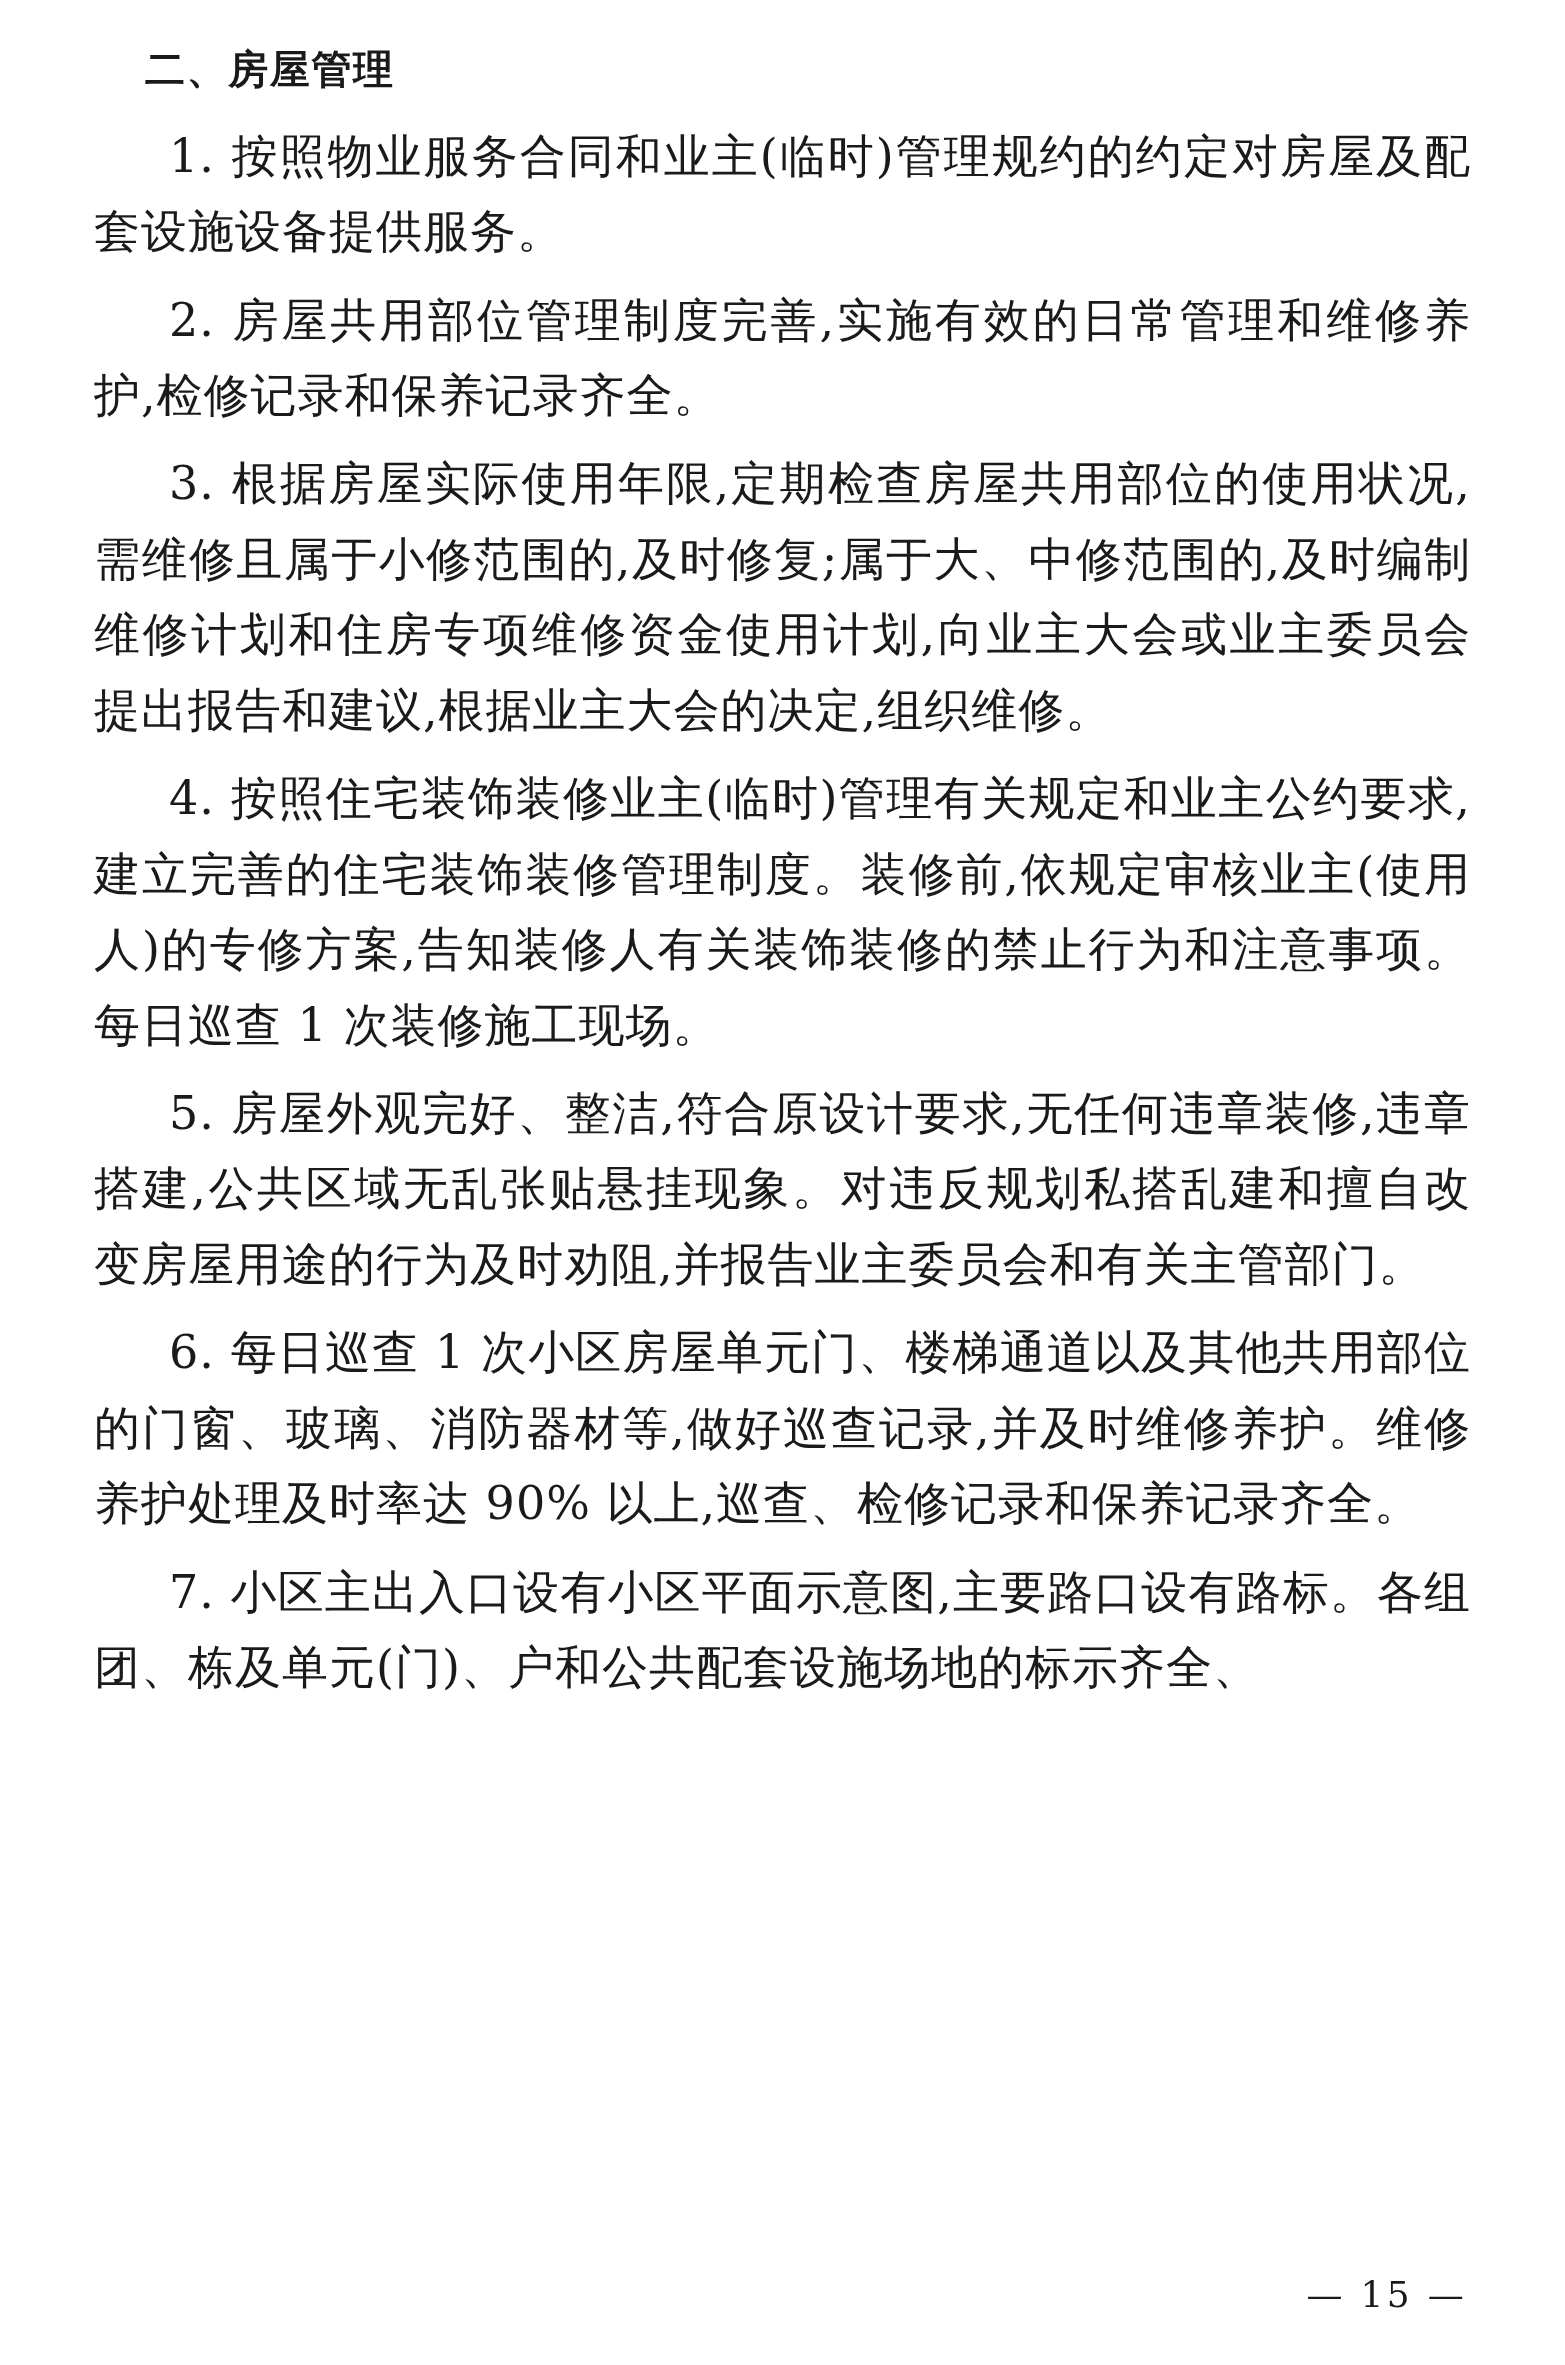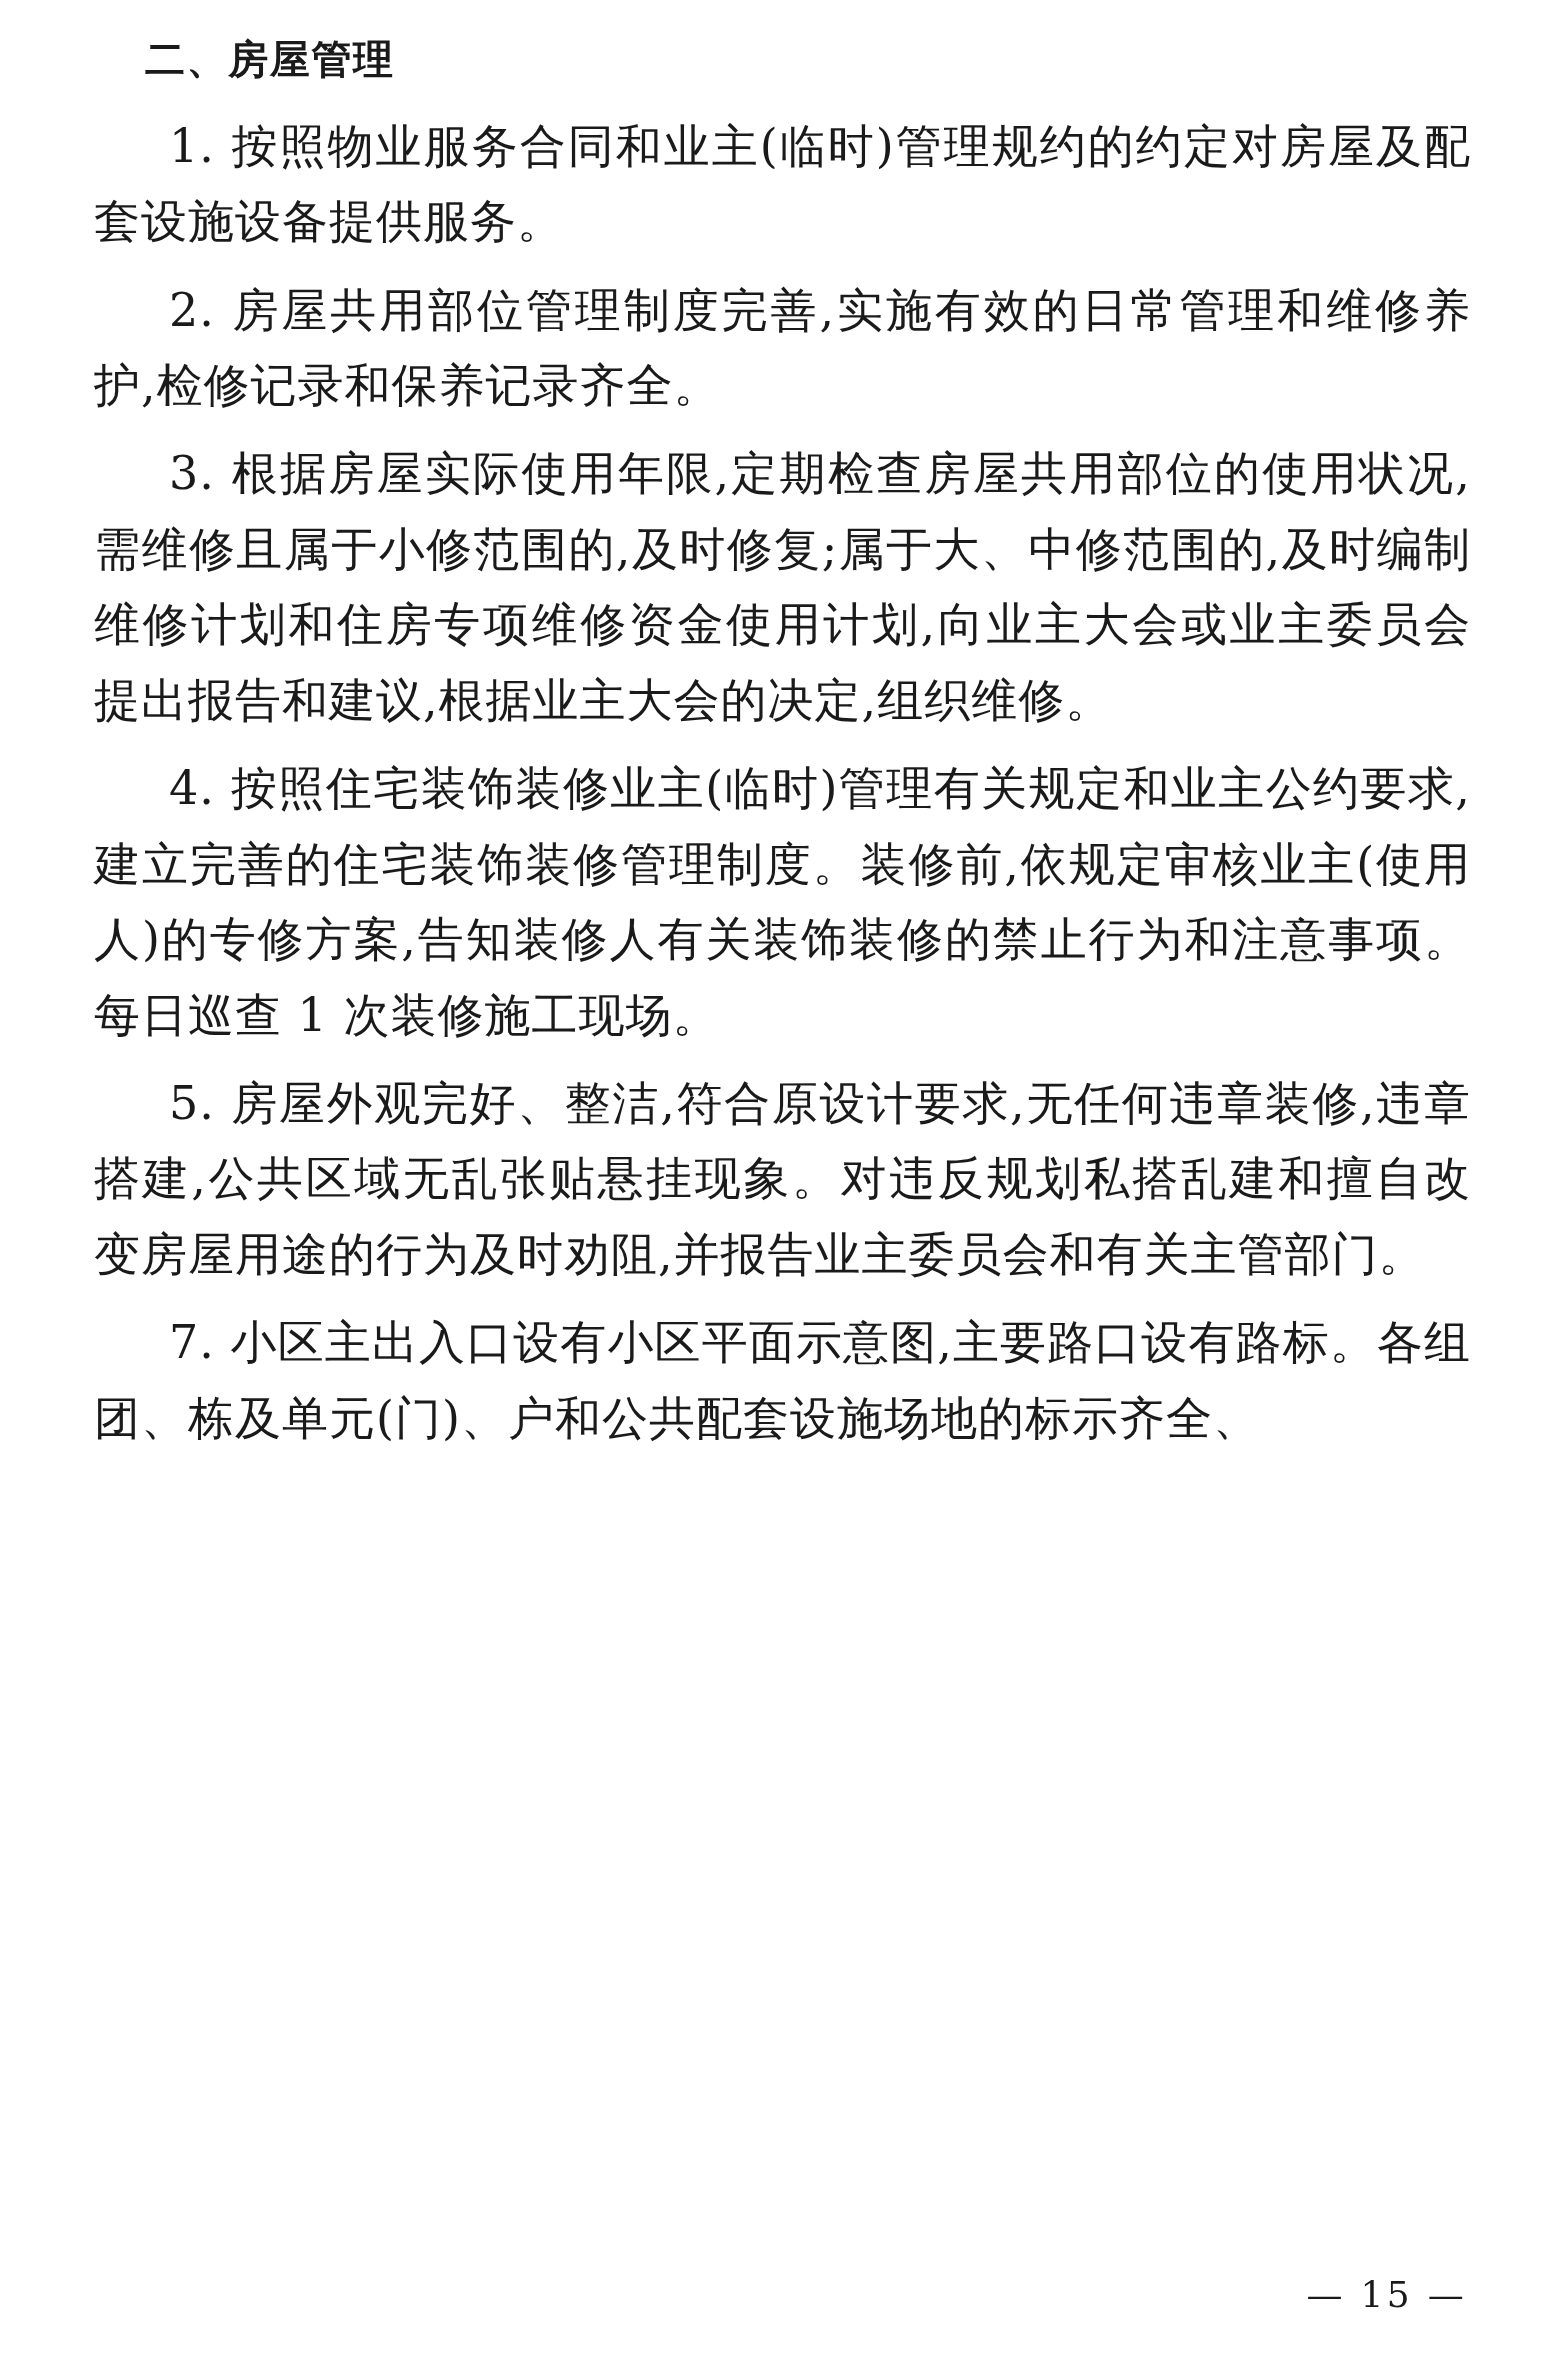--- a/index.html
+++ b/index.html
@@ -12,21 +12,21 @@
     height: 2366px;
     font-family: "DejaVu Serif", "Liberation Serif", serif;
     color: #1a1a1a;
     position: relative;
     overflow: hidden;
   }
   .page {
     box-sizing: border-box;
     width: 1565px;
     height: 2366px;
-    padding: 17px 94px 0 94px;
+    padding: 27px 94px 0 94px;
     position: relative;
   }
   .section-heading {
     font-size: 40px;
     font-weight: bold;
     letter-spacing: 1.6px;
     margin: 14.7px 0 23px 51px;
     line-height: 1.35;
   }
   .para {
@@ -52,18 +52,19 @@
 
 <div class="page">
 
   <h2 class="section-heading">二、房屋管理</h2>
 
   <p class="para">1. 按照物业服务合同和业主(临时)管理规约的约定对房屋及配套设施设备提供服务。</p>
   <p class="para">2. 房屋共用部位管理制度完善,实施有效的日常管理和维修养护,检修记录和保养记录齐全。</p>
   <p class="para">3. 根据房屋实际使用年限,定期检查房屋共用部位的使用状况,需维修且属于小修范围的,及时修复;属于大、中修范围的,及时编制维修计划和住房专项维修资金使用计划,向业主大会或业主委员会提出报告和建议,根据业主大会的决定,组织维修。</p>
   <p class="para">4. 按照住宅装饰装修业主(临时)管理有关规定和业主公约要求,建立完善的住宅装饰装修管理制度。装修前,依规定审核业主(使用人)的专修方案,告知装修人有关装饰装修的禁止行为和注意事项。每日巡查 1 次装修施工现场。</p>
   <p class="para">5. 房屋外观完好、整洁,符合原设计要求,无任何违章装修,违章搭建,公共区域无乱张贴悬挂现象。对违反规划私搭乱建和擅自改变房屋用途的行为及时劝阻,并报告业主委员会和有关主管部门。</p>
+  <p class="para">6. 每日巡查 1 次小区房屋单元门、楼梯通道以及其他共用部位的门窗、玻璃、消防器材等,做好巡查记录,并及时维修养护。维修养护处理及时率达 90% 以上,巡查、检修记录和保养记录齐全。</p>
   <p class="para">7. 小区主出入口设有小区平面示意图,主要路口设有路标。各组团、栋及单元(门)、户和公共配套设施场地的标示齐全、</p>
 
   <div class="page-number">— 15 —</div>
 
 </div>
 
 
 </body></html>

